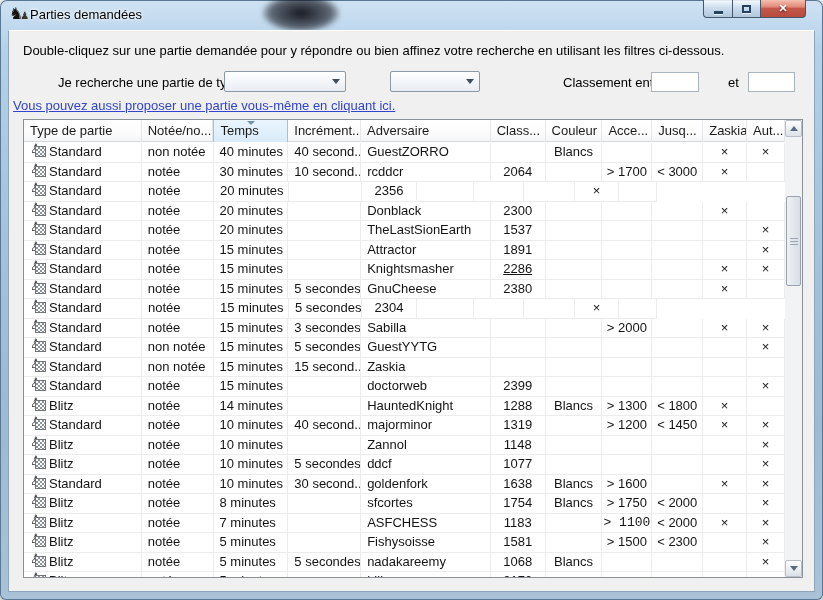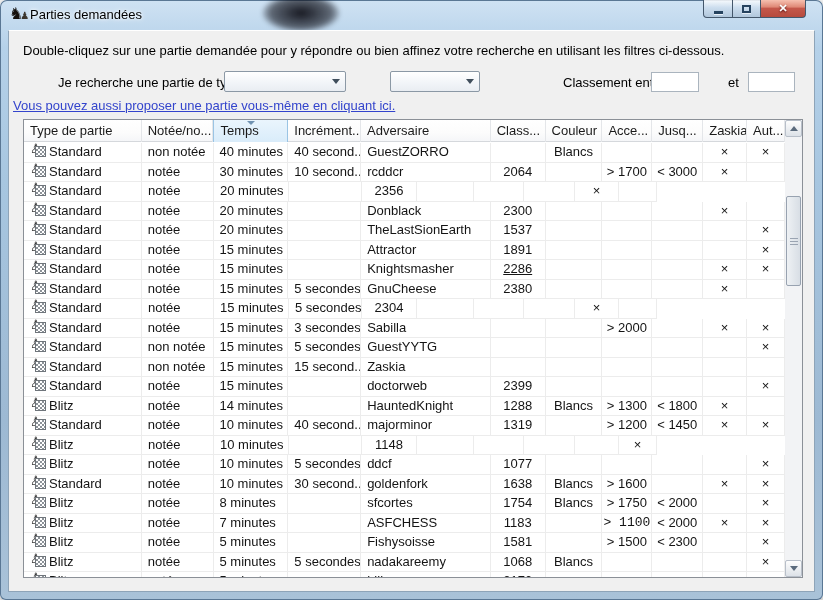--- a/index.html
+++ b/index.html
@@ -329,20 +329,21 @@
               <div class="tcell ctr" style="width: 50px;">&gt; 1200</div>
               <div class="tcell ctr" style="width: 51px;">&lt; 1450</div>
               <div class="tcell ctr" style="width: 44px;">×</div>
               <div class="tcell ctr" style="width: 38px;">×</div>
             </div>
             <div class="trow">
               <div class="tcell" style="width: 118px;"><span class="piece"></span>Blitz</div>
               <div class="tcell" style="width: 72px;">notée</div>
               <div class="tcell" style="width: 75px;">10 minutes</div>
               <div class="tcell" style="width: 73px;"></div>
+              <div class="tcell" style="width: 130px;">Zannol</div>
               <div class="tcell ctr" style="width: 55px;">1148</div>
               <div class="tcell ctr" style="width: 57px;"></div>
               <div class="tcell ctr" style="width: 50px;"></div>
               <div class="tcell ctr" style="width: 51px;"></div>
               <div class="tcell ctr" style="width: 44px;"></div>
               <div class="tcell ctr" style="width: 38px;">×</div>
             </div>
             <div class="trow">
               <div class="tcell" style="width: 118px;"><span class="piece"></span>Blitz</div>
               <div class="tcell" style="width: 72px;">notée</div>

